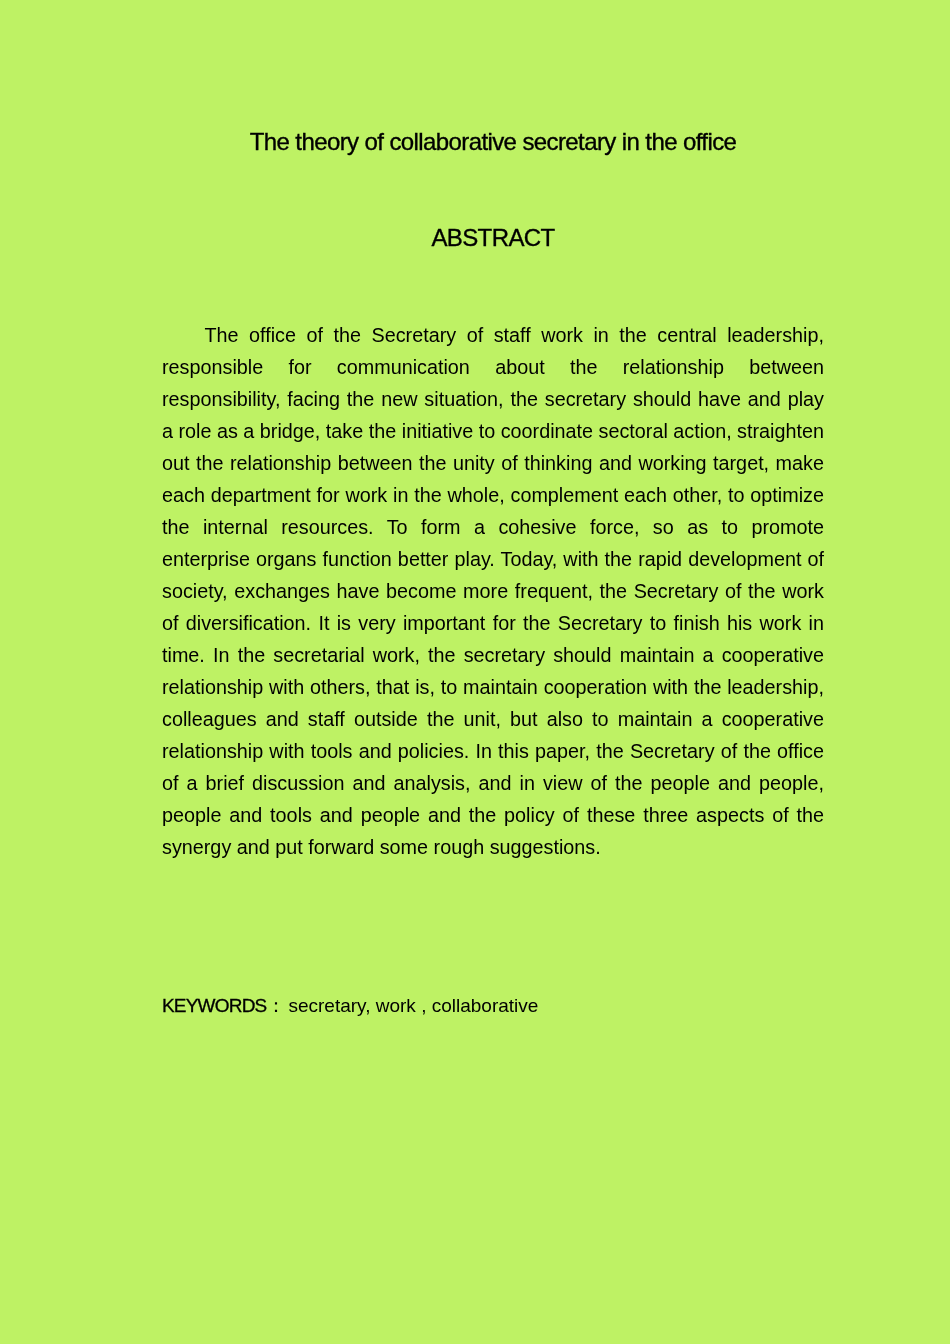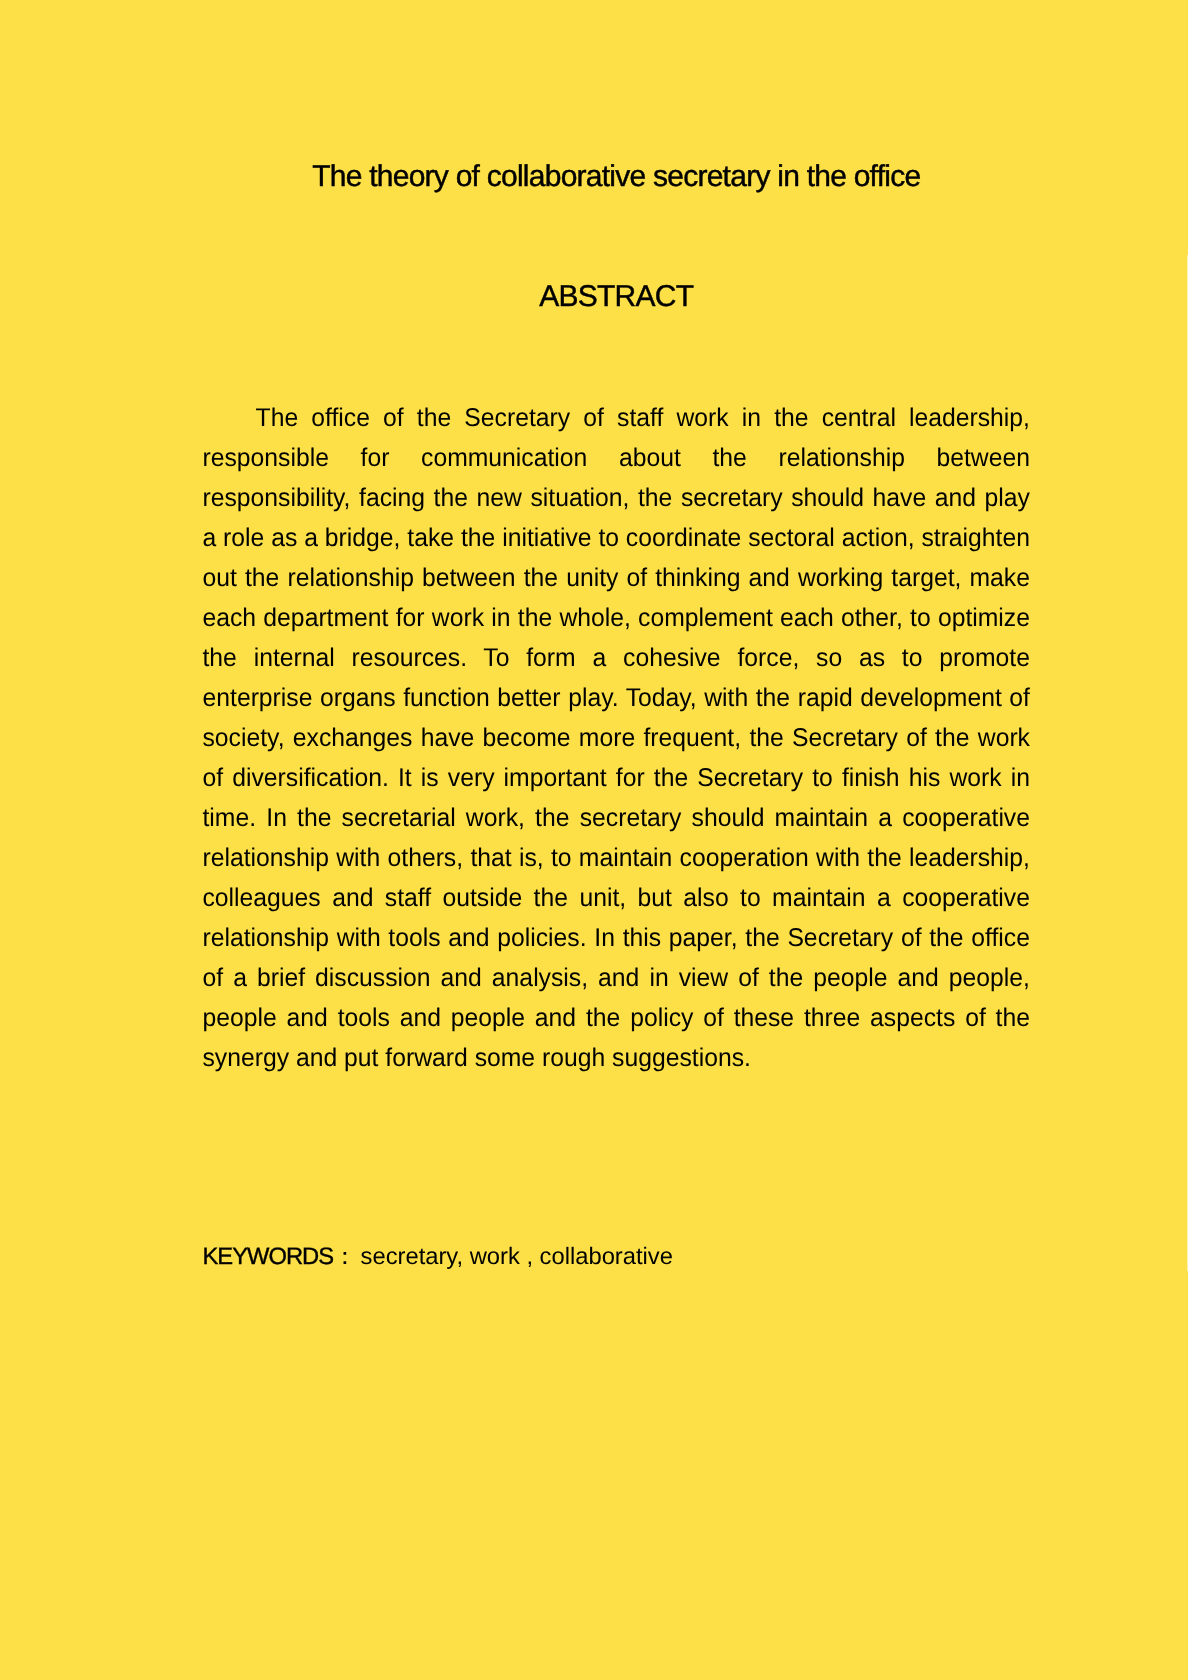--- a/index.html
+++ b/index.html
@@ -14,21 +14,21 @@
       overflow: hidden;
       font-family: "Liberation Sans", sans-serif;
       color: #000000;
     }
     .page {
       position: absolute;
       left: 0;
       top: 0;
       width: 950px;
       height: 1344px;
-      background: #fde047;
+      background: #bef264;
     }
     .title {
       position: absolute;
       top: 126px;
       left: 0;
       width: 986px;
       text-align: center;
       font-size: 24px;
       letter-spacing: -0.6px;
       line-height: 32px;

